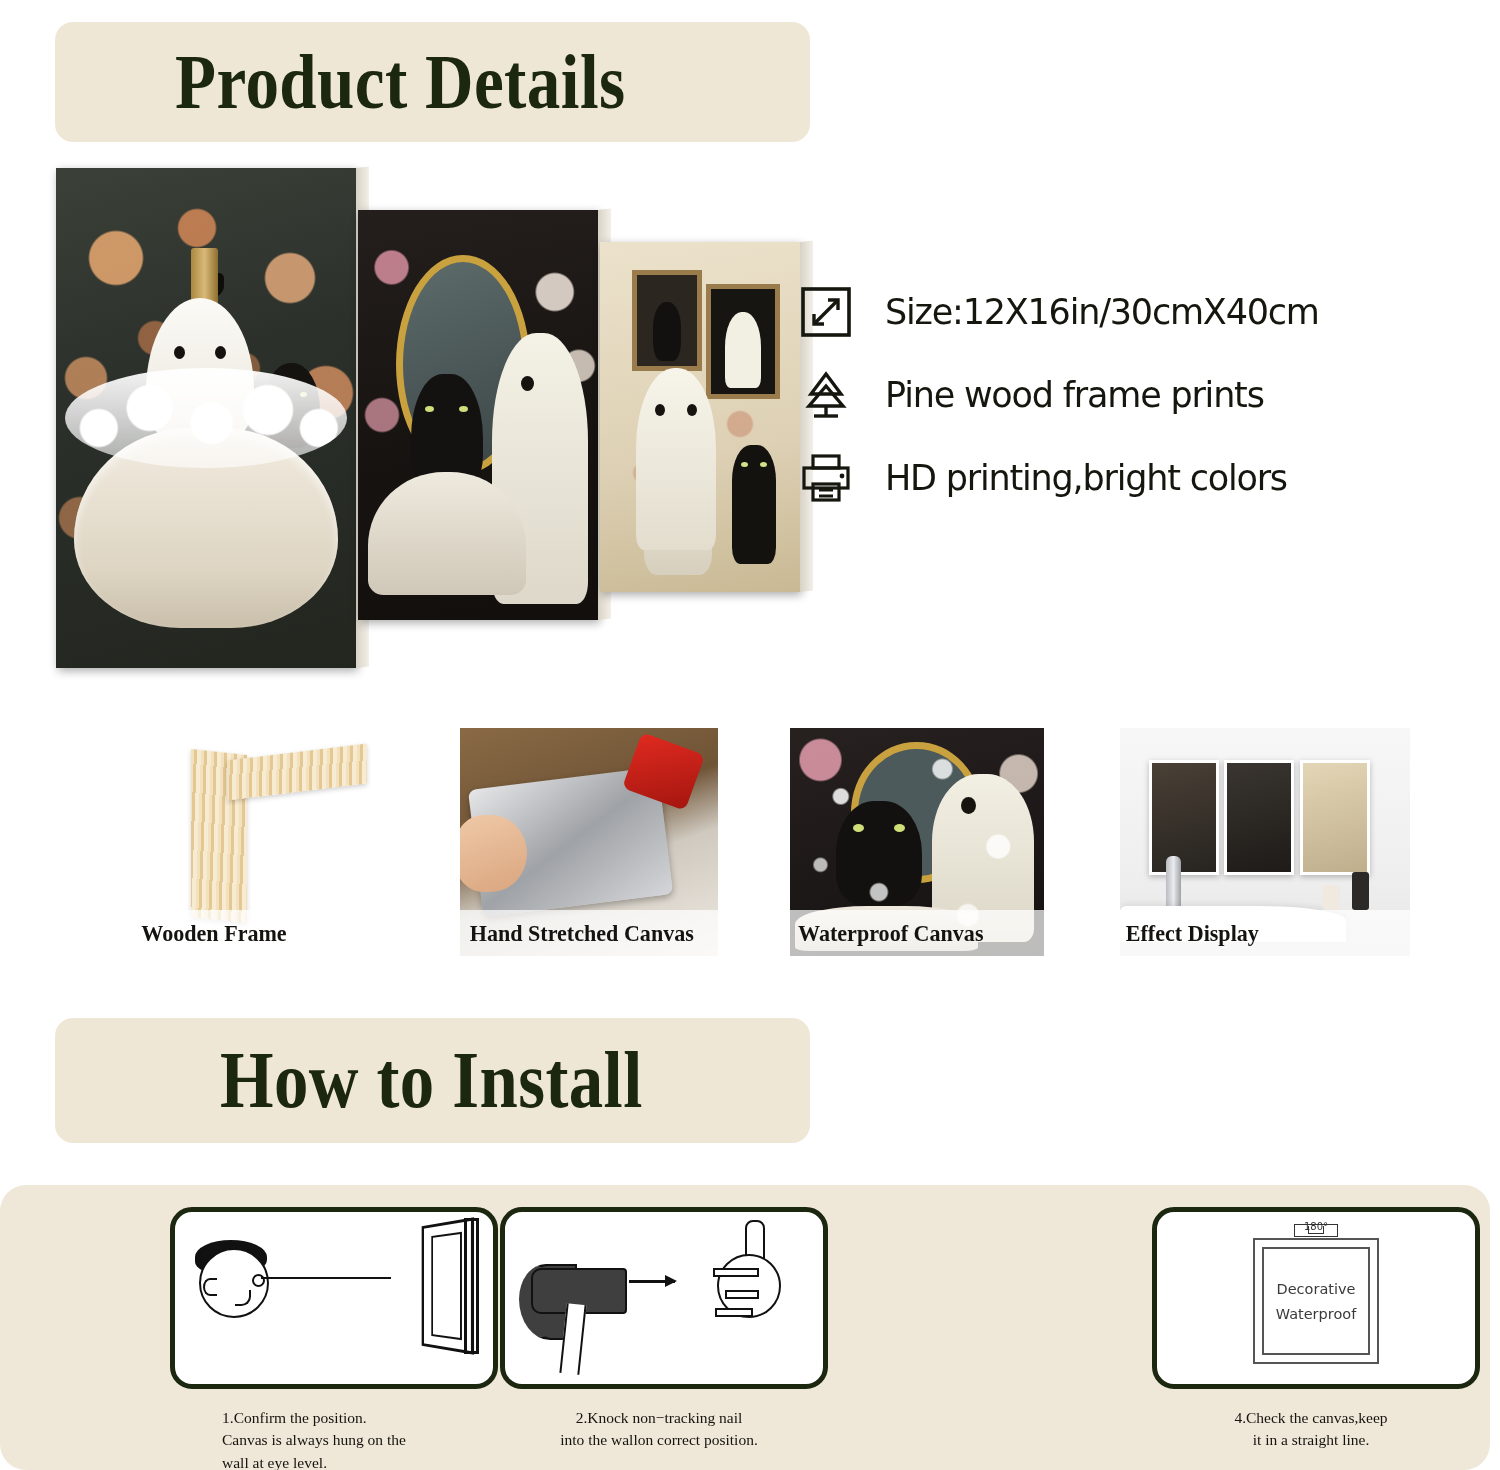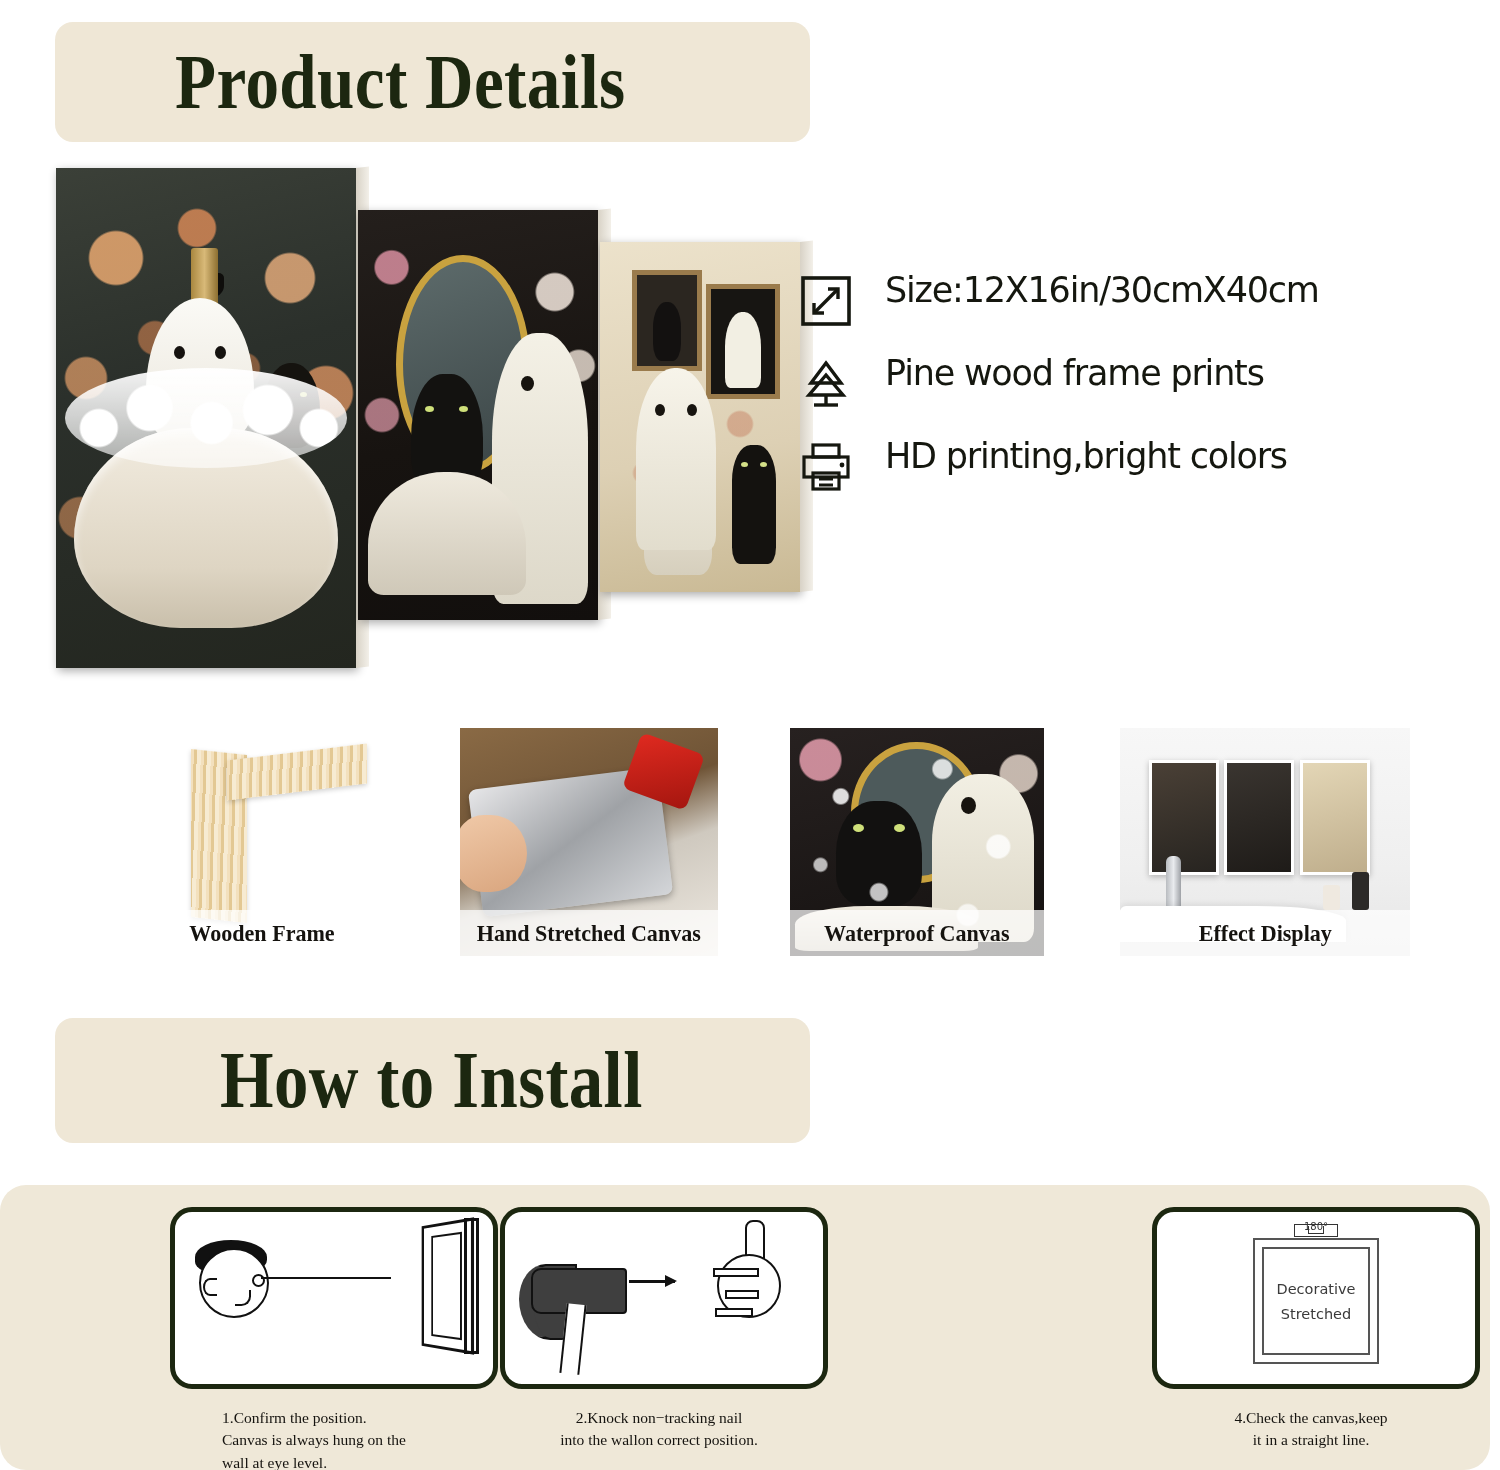--- a/index.html
+++ b/index.html
@@ -161,35 +161,35 @@
   #panel3 .ghost i.l{left:24%;} #panel3 .ghost i.r{right:24%;}
   #panel3 .cat{
     position:absolute;right:12%;bottom:8%;width:22%;height:34%;
     background:#14120f;border-radius:42% 42% 18% 18%/30% 30% 14% 14%;
   }
   #panel3 .cat b{position:absolute;top:14%;width:7px;height:5px;background:#d5e188;border-radius:50%;}
   #panel3 .cat b.l{left:20%;} #panel3 .cat b.r{right:20%;}
 
   
   #features{position:absolute;left:795px;top:270px;width:680px;}
-  .feature-row{display:flex;align-items:flex-start;height:83px;}
+  .feature-row{display:flex;align-items:center;height:83px;}
   .feature-icon{width:62px;height:62px;flex:0 0 62px;display:flex;align-items:center;justify-content:center;}
   .feature-text{
     font-size:35px;color:#15170f;margin-left:28px;white-space:nowrap;
     font-family:"DejaVu Sans",sans-serif;letter-spacing:-1.2px;
   }
 
   
   #thumbs{position:absolute;left:0;top:728px;width:1500px;height:258px;}
   .thumb{position:absolute;top:0;height:228px;overflow:hidden;}
   .thumb .img{position:absolute;inset:0;}
   .thumb .cap{
     position:absolute;left:0;bottom:0;width:100%;height:46px;
     background:rgba(255,255,255,.72);
-    display:flex;align-items:center;justify-content:center;
+    display:flex;align-items:center;
   }
   .thumb .cap span{
     font-family:"Liberation Serif",serif;font-weight:700;font-size:24px;color:#15130f;
     transform:scaleX(.92);
   }
   #thumb1{left:135px;width:254px;}
   #thumb2{left:460px;width:258px;}
   #thumb3{left:790px;width:254px;}
   #thumb4{left:1120px;width:290px;}
 
@@ -517,21 +517,21 @@
 
 
   <div class="step" id="step4">
     <div class="box">
       <div class="level">
         <div class="level-label">180°</div>
       </div>
       <div class="pic-outer">
         <div class="pic-inner">
           <span>Decorative</span>
-          <span>Stretched</span>
+          <span>Waterproof</span>
         </div>
       </div>
     </div>
     <div class="cap" style="white-space:pre-line">4.Check the canvas,keep
 it in a straight line.</div>
   </div>
 
 </div>
 
 </body></html>

